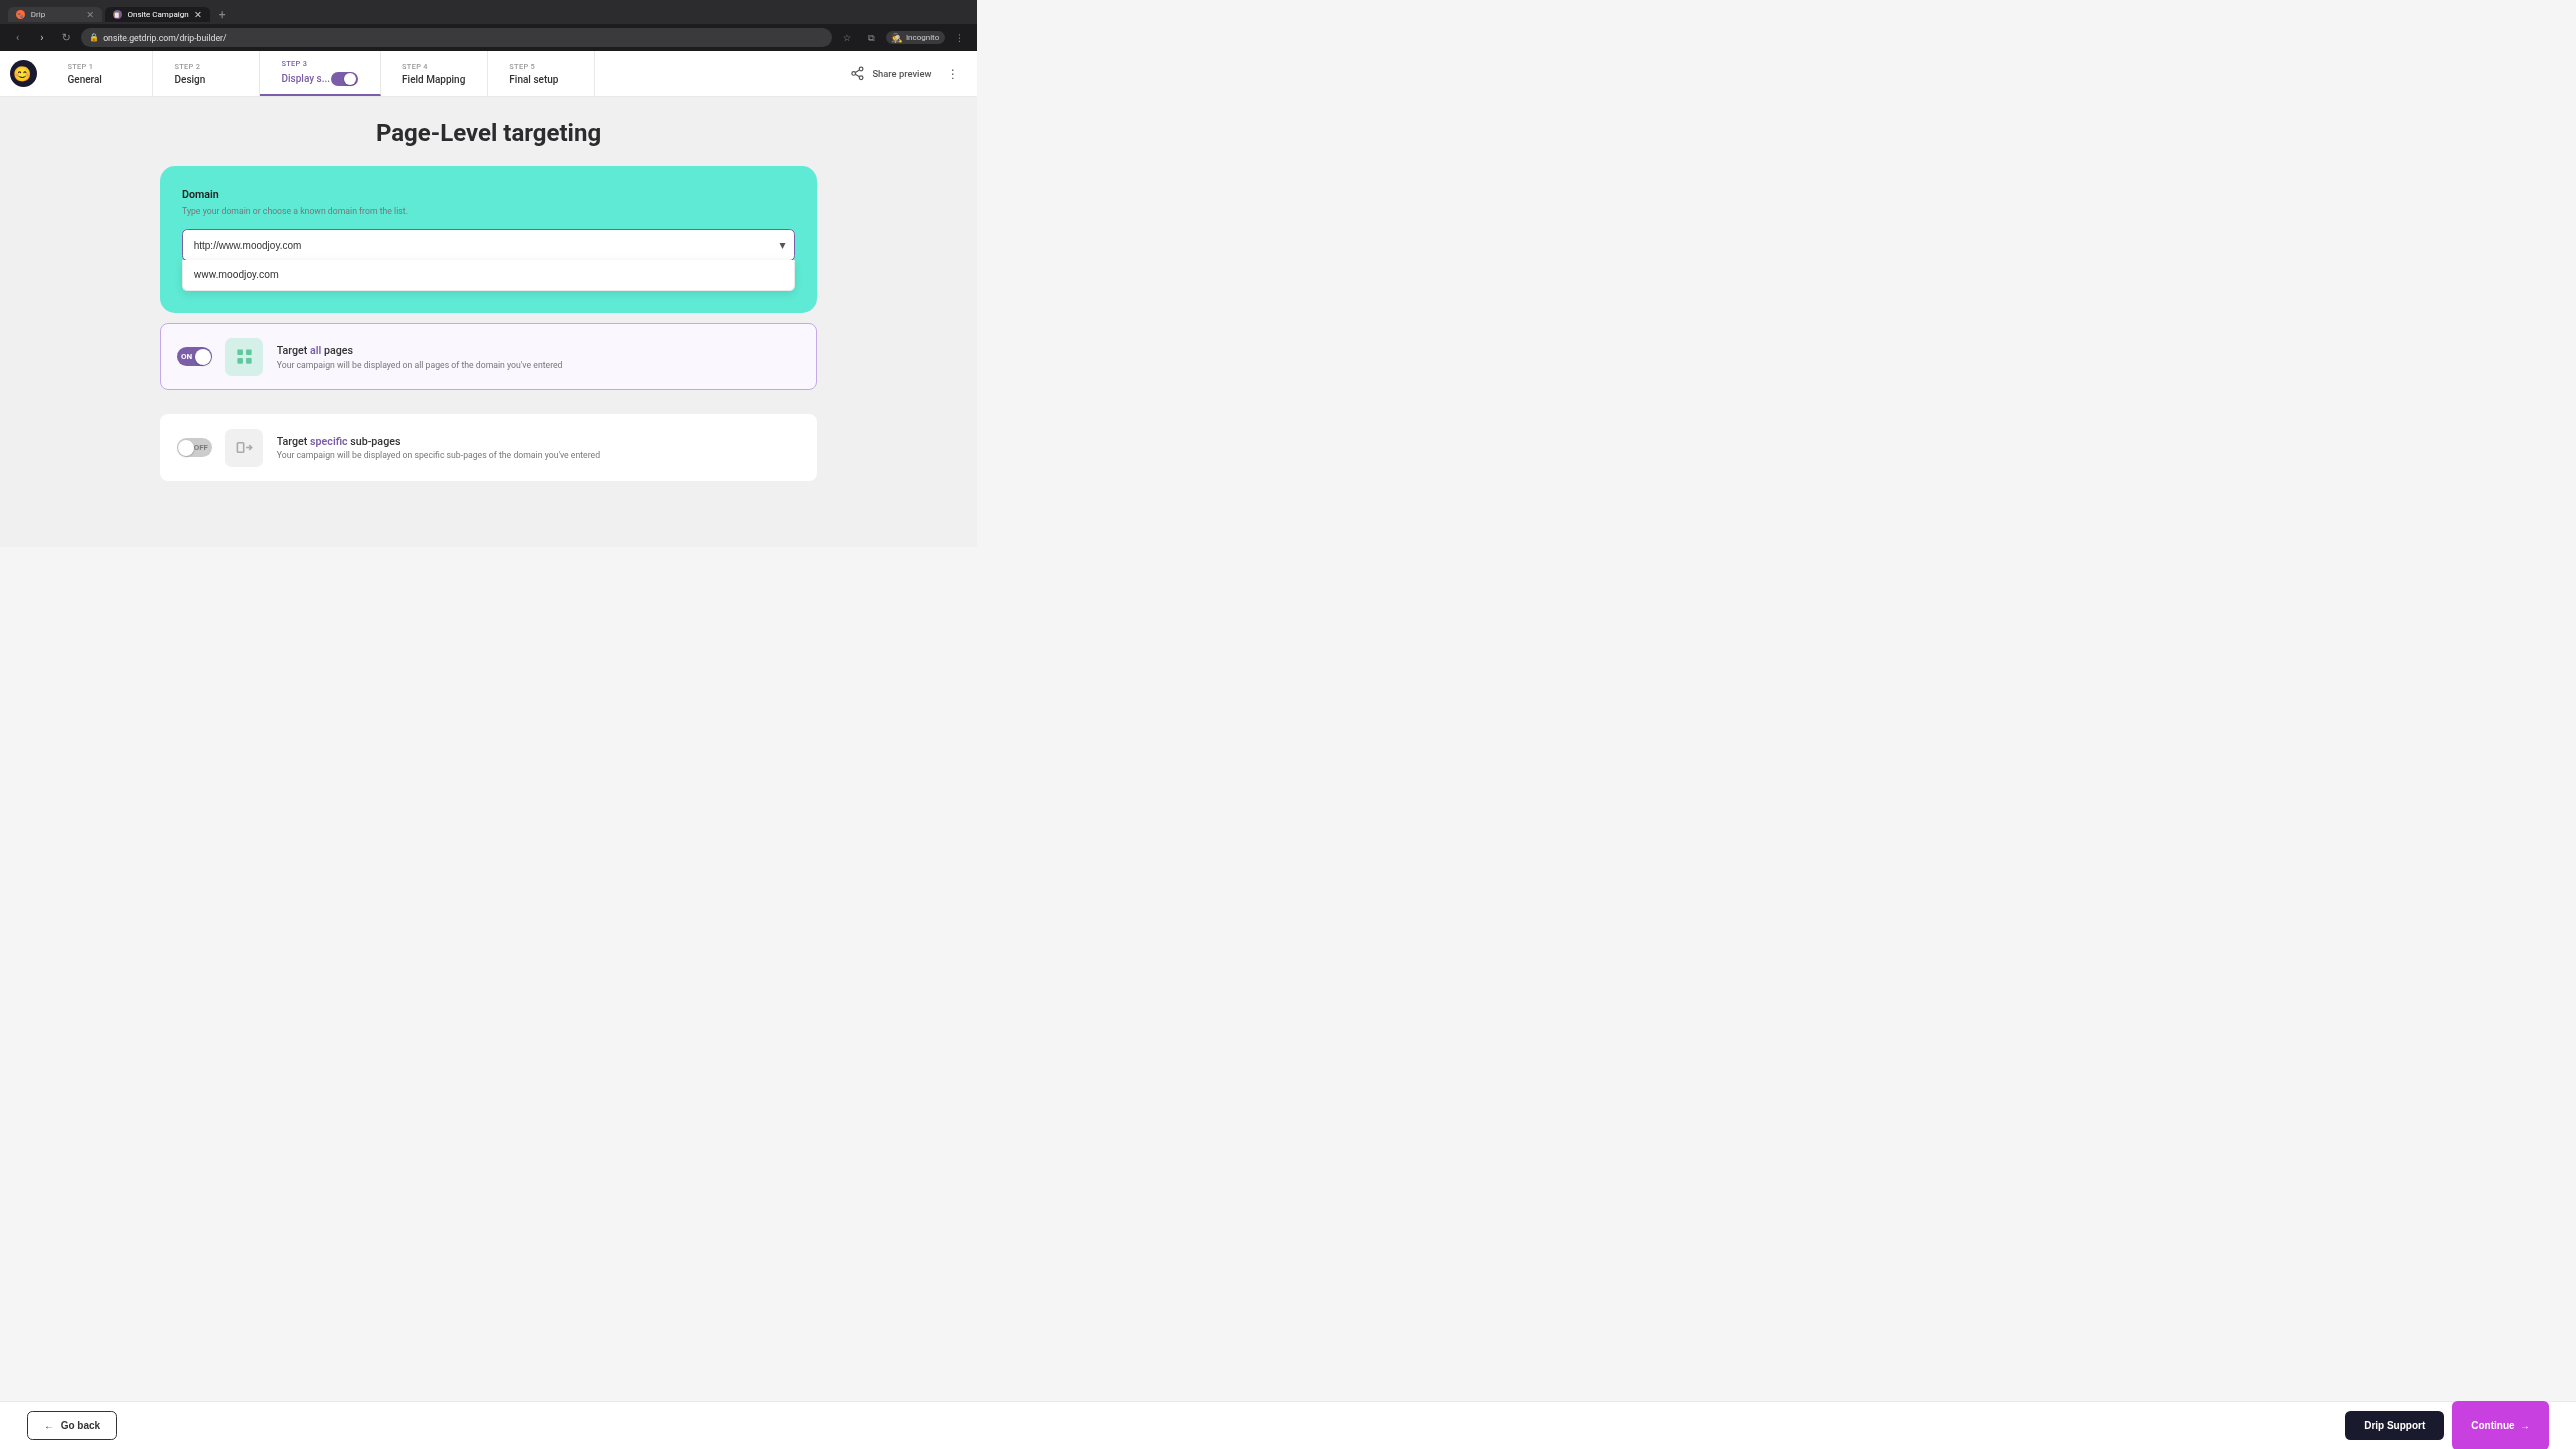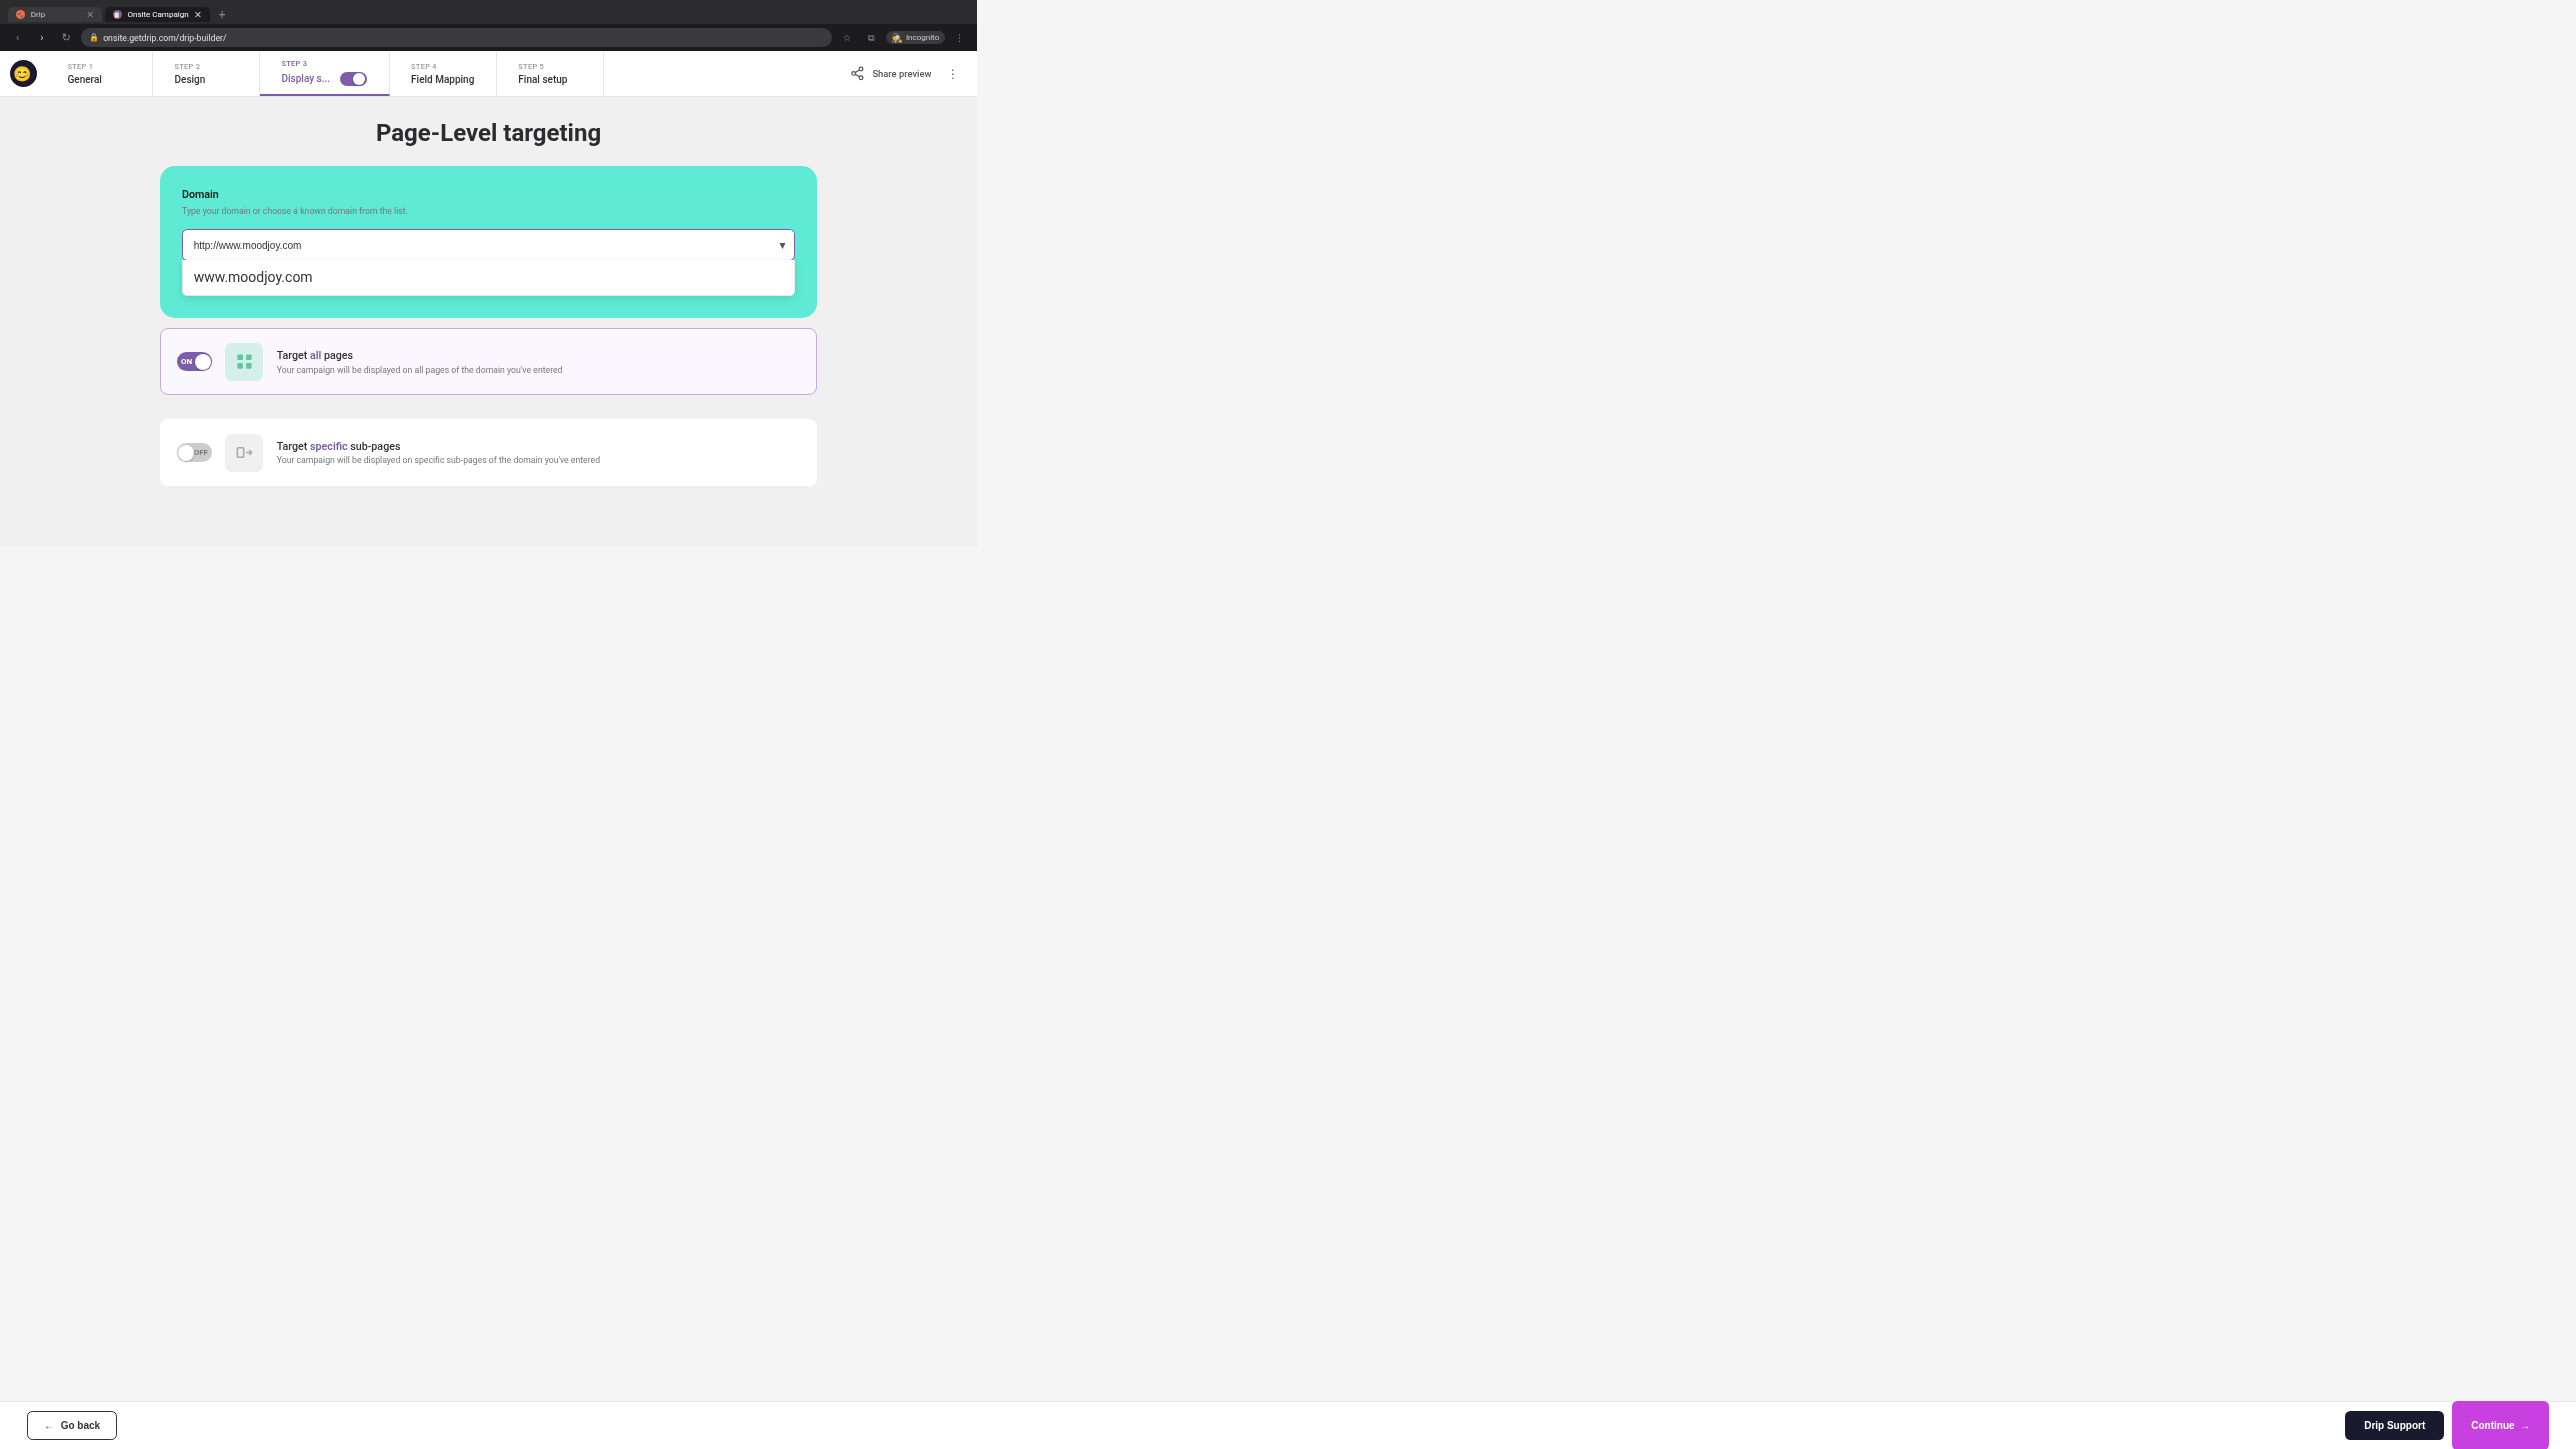--- a/index.html
+++ b/index.html
@@ -189,21 +189,21 @@
     .step-title {
       font-size: 10px;
       color: #333;
       font-weight: 500;
     }
     .step-item.active .step-title { color: #7b5ea7; }
 
     .step-toggle {
       display: flex;
       align-items: center;
-      gap: 10px;
+      gap: 1px;
       margin-top: 1.3px;
     }
 
     
     .toggle-switch {
       width: 27px;
       height: 14.8px;
       border-radius: 7.4px;
       background: #ddd;
       position: relative;
@@ -318,21 +318,21 @@
       border: 0.7px solid #e8e8e8;
       border-top: none;
       border-radius: 0 0 5.4px 5.4px;
       box-shadow: 0 2.7px 8px rgba(0,0,0,0.1);
       margin-top: -1.3px;
       position: relative;
       z-index: 10;
     }
     .dropdown-item {
       padding: 9.4px 10.7px;
-      font-size: 14px;
+      font-size: 10px;
       color: #333;
       cursor: pointer;
     }
 
     
     .target-section {
       max-width: 657px;
       margin: 0 auto;
       display: flex;
       flex-direction: column;

